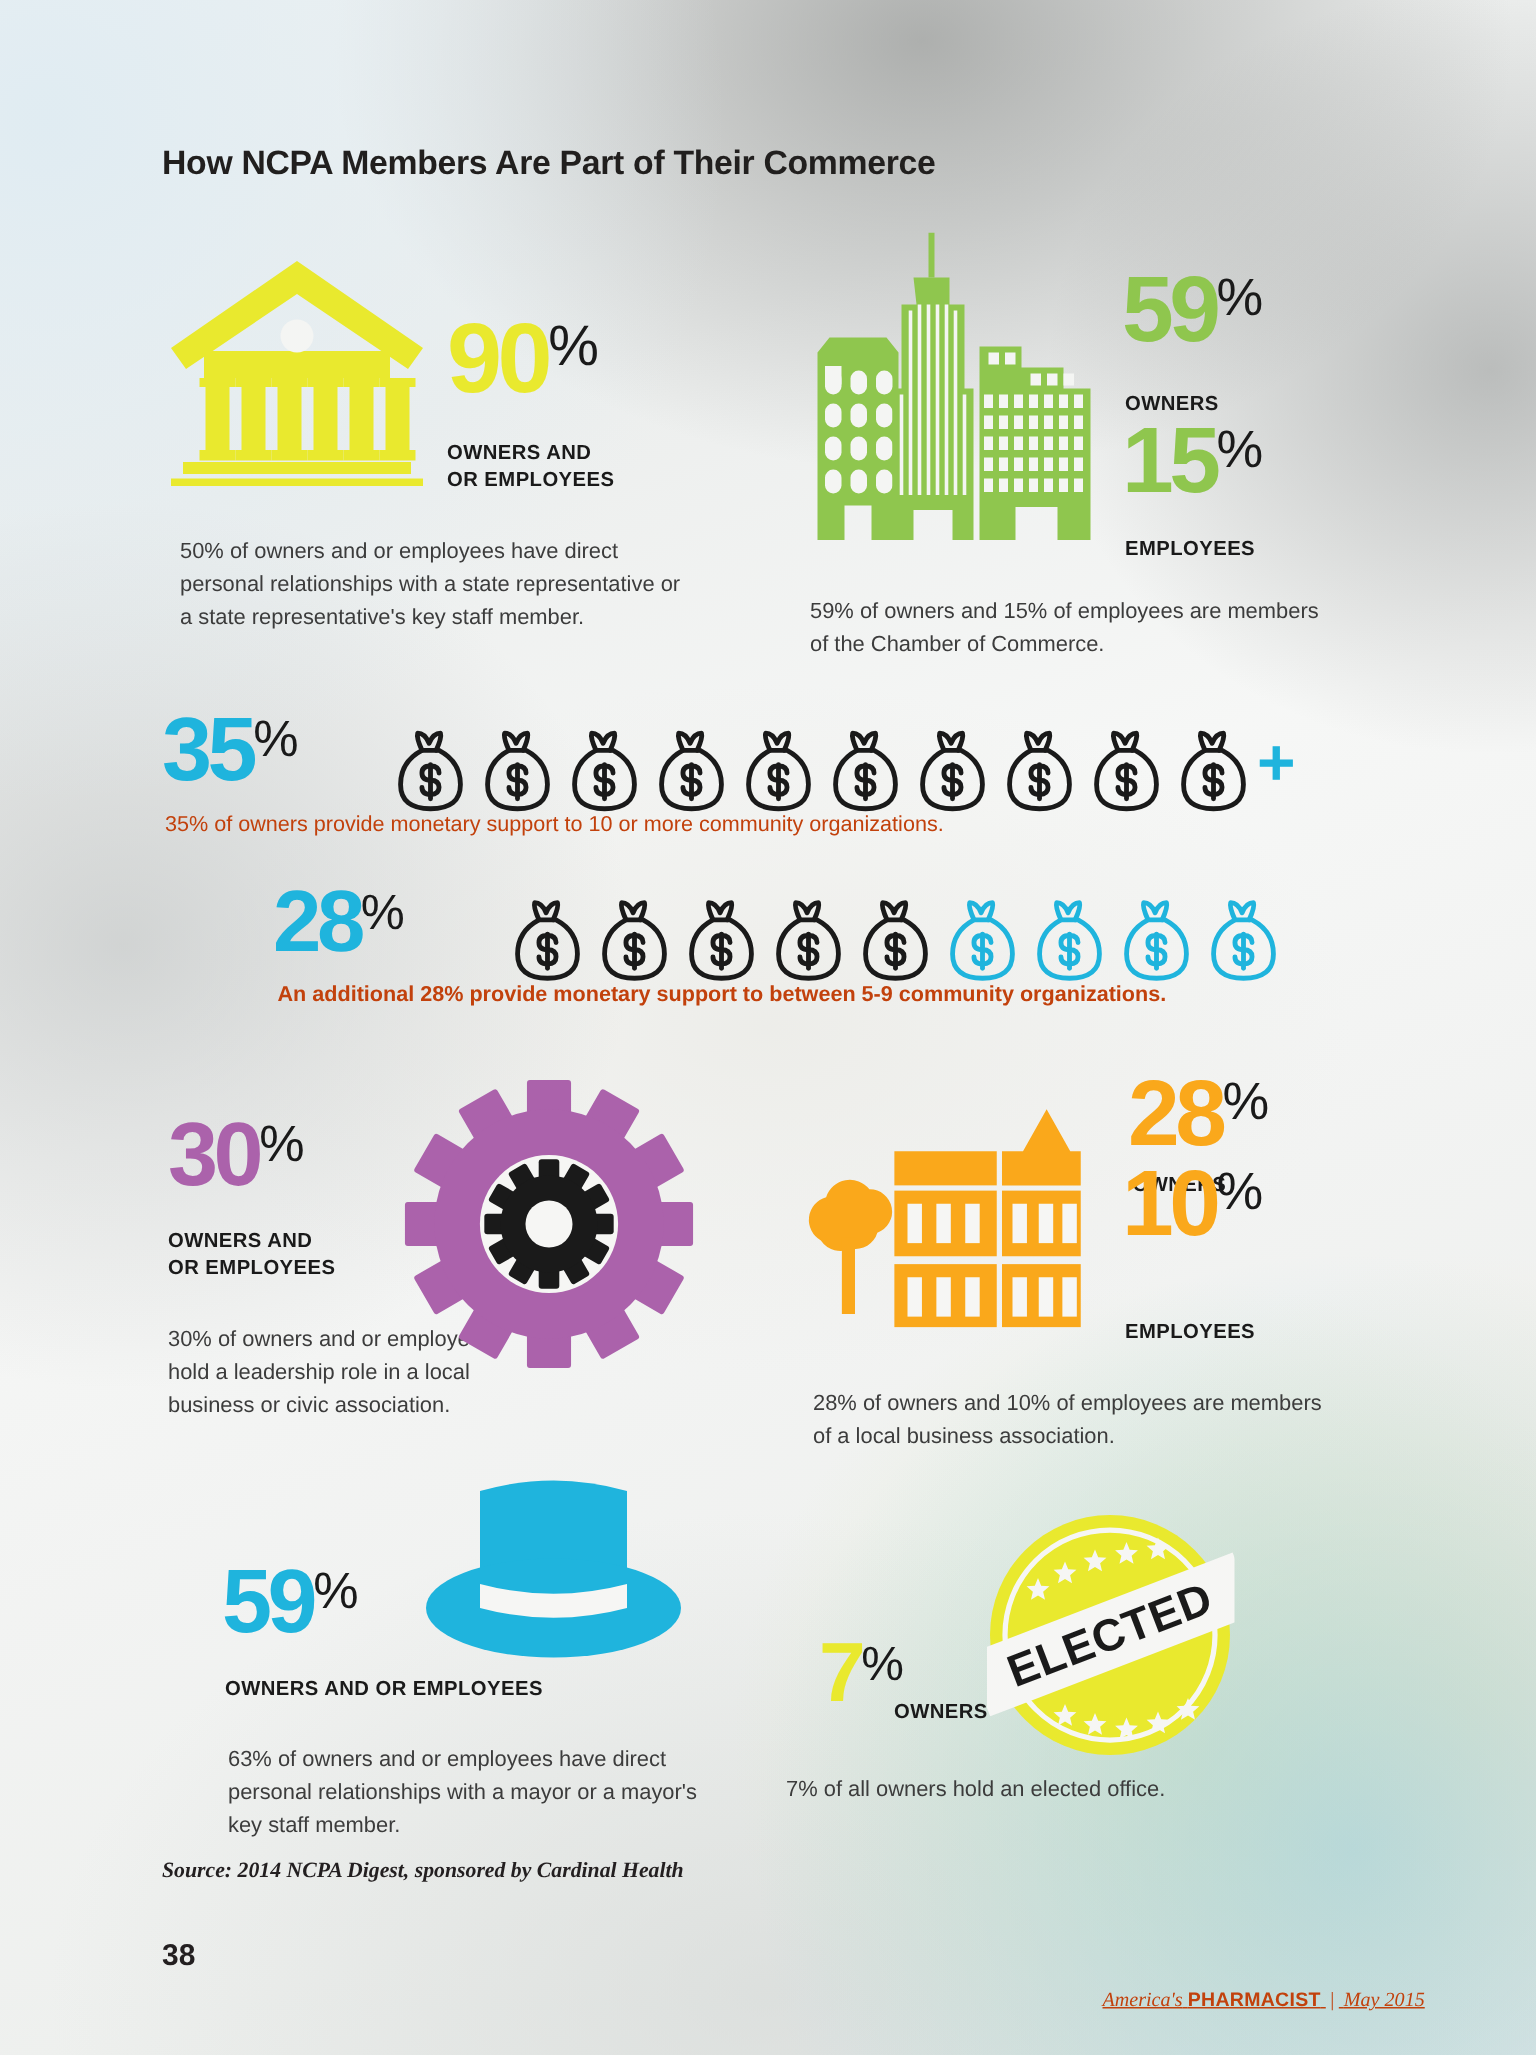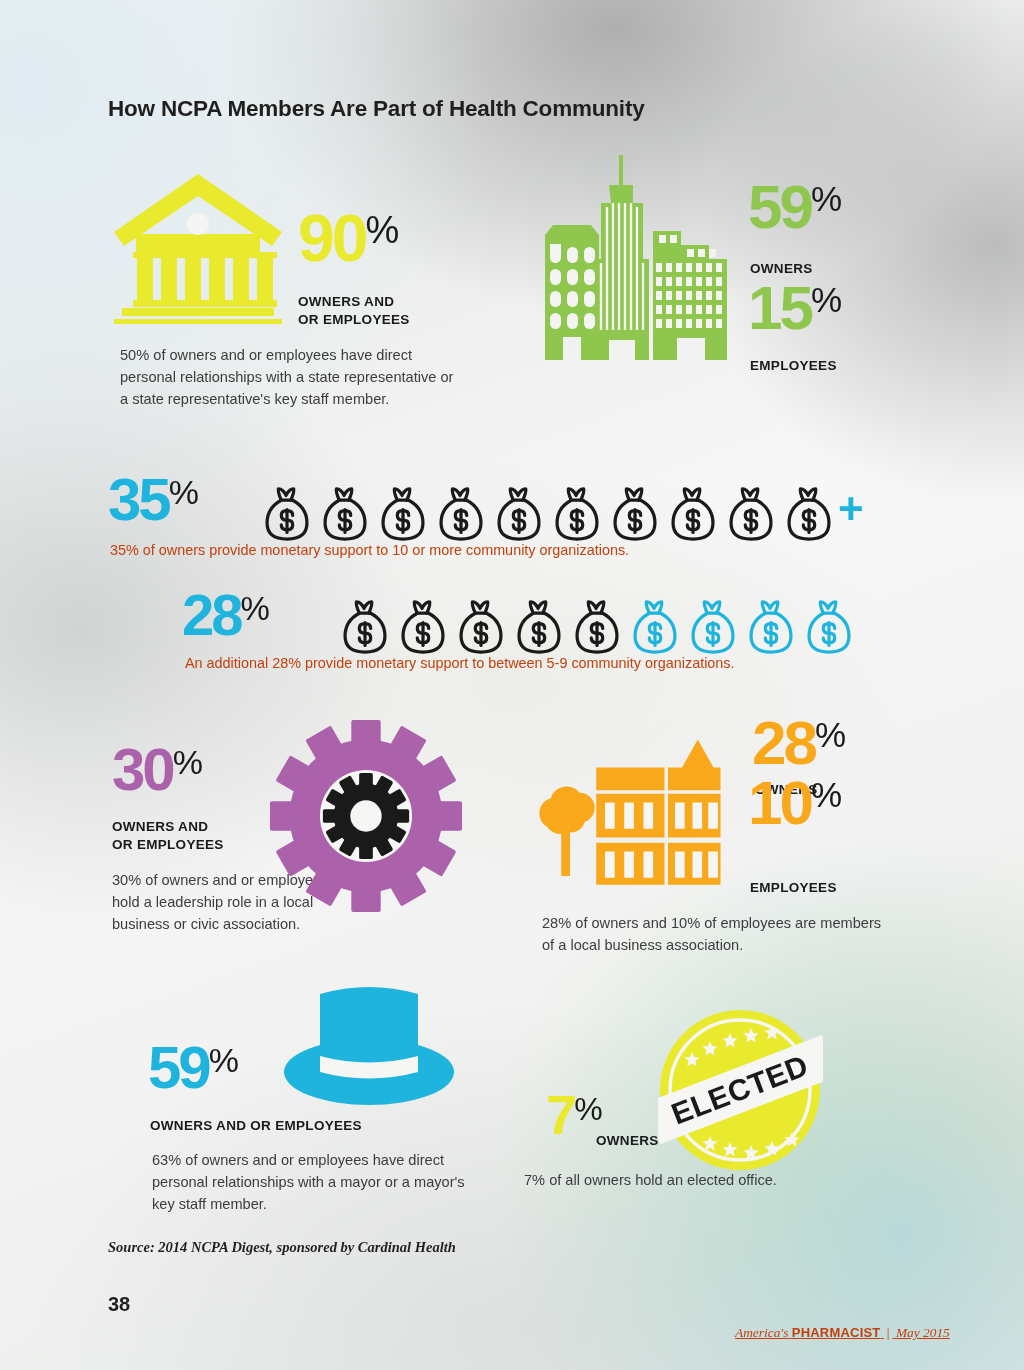--- a/index.html
+++ b/index.html
@@ -22,21 +22,21 @@
       linear-gradient(160deg,#f3f4f3 0%,#eceeed 22%,#f6f7f6 45%,#f2f3f2 62%,#eef0ee 80%,#e7eae8 100%);
     filter:blur(.3px);}
   #page{position:absolute;inset:0;z-index:1;}
 
   
   .title{position:absolute;left:108px;top:96px;font-size:22.5px;font-weight:bold;
          color:#211f1e;letter-spacing:-.2px;}
   .pct{font-weight:bold;line-height:.8;letter-spacing:-3px;}
   .sym{color:#1a1a1a;font-weight:400;letter-spacing:-1px;}
   .cap{font-size:13.5px;font-weight:bold;color:#1a1a1a;letter-spacing:.3px;line-height:1.35;}
-  .body{font-size:14.6px;color:#3c3c3c;line-height:1.5;}
+  .body{font-size:14.6px;color:#3c3c3c;line-height:1.5;margin-top:13px;}
   .abs{position:absolute;}
 
   
   #s1-icon{left:112px;top:172px;}
   #s1-num{left:298px;top:212px;font-size:66px;color:#e9e92e;}
   #s1-num .sym{font-size:38px;vertical-align:18px;}
   #s1-cap{left:298px;top:293px;}
   #s1-body{left:120px;top:345px;width:340px;}
 
   
@@ -52,21 +52,21 @@
   
   #m1-num{left:108px;top:476px;font-size:60px;color:#1fb4dd;}
   #m1-num .sym{font-size:34px;vertical-align:16px;}
   #m1-bags{left:262px;top:485px;}
   #m1-plus{left:838px;top:484px;font-size:44px;font-weight:bold;color:#1fb4dd;}
   #m1-body{left:110px;top:542px;}
 
   #m2-num{left:182px;top:592px;font-size:58px;color:#1fb4dd;}
   #m2-num .sym{font-size:33px;vertical-align:15px;}
   #m2-bags{left:340px;top:598px;}
-  #m2-body{left:185px;top:655px;}
+  #m2-body{left:185px;top:655px;font-weight:bold;}
   .mrow-body{font-size:14.4px;color:#c2410c;}
 
   
   #s3-num{left:112px;top:746px;font-size:60px;color:#ab62ab;}
   #s3-num .sym{font-size:34px;vertical-align:16px;}
   #s3-cap{left:112px;top:818px;}
   #s3-body{left:112px;top:870px;width:230px;}
   #s3-icon{left:268px;top:718px;}
 
   
@@ -102,21 +102,21 @@
   #colophon b{font-family:"Liberation Sans",sans-serif;font-style:normal;font-size:13px;letter-spacing:.2px;}
   #colophon span.bar{font-style:normal;padding:0 3px;}
 </style>
 </head>
 <body>
 
 <div id="bg"></div>
 
 <div id="page">
 
-  <div class="title abs">How NCPA Members Are Part of Health Community</div>
+  <div class="title abs">How NCPA Members Are Part of Their Commerce</div>
 
   <div class="abs" id="s1-icon">
     <svg width="172" height="152" viewBox="0 0 172 152">
       <g fill="#E9E92E">
         <path d="M86 2 L170 60 L160 74 L86 24 L12 74 L2 60 Z"></path>
         <path d="M24 62 L148 62 L148 80 L24 80 Z"></path>
         <circle cx="86" cy="52" r="11" fill="#f4f5f3"></circle>
         <g>
           <rect x="25" y="84" width="16" height="46"></rect>
             <rect x="21" y="80" width="24" height="6"></rect>
@@ -227,20 +227,21 @@
             <rect x="171" y="164" width="6" height="9"></rect>
             <rect x="181" y="164" width="6" height="9"></rect>
         </g>
       </g>
     </svg>
   </div>
   <div class="abs pct" id="s2-n1"><span>59</span><span class="sym">%</span></div>
   <div class="abs cap" id="s2-c1">OWNERS</div>
   <div class="abs pct" id="s2-n2"><span>15</span><span class="sym">%</span></div>
   <div class="abs cap" id="s2-c2">EMPLOYEES</div>
+  <div class="abs body" id="s2-body">59% of owners and 15% of employees are members of the Chamber of Commerce.</div>
 
   <div class="abs pct" id="m1-num"><span>35</span><span class="sym">%</span></div>
   <div class="abs" id="m1-bags" style="display: flex; gap: 8px; align-items: center;">
       <svg width="50" height="57" viewBox="0 0 52 60">
         <g fill="none" stroke="#1A1A1A" stroke-width="3.4" stroke-linejoin="round" stroke-linecap="round">
           <path d="M20 16 q-4 -9 -3 -12 q5 0 8 7 q3 -7 8 -7 q1 3 -3 12"></path>
           <path d="M20 16 q-15 8 -15 24 q0 17 21 17 q21 0 21 -17 q0 -16 -15 -24 z"></path>
           <path d="M26 26 v24"></path>
           <path d="M32 32 q0 -5 -6 -5 q-6 0 -6 5 q0 5 6 5 q6 0 6 5 q0 5 -6 5 q-6 0 -6 -5"></path>
         </g>

